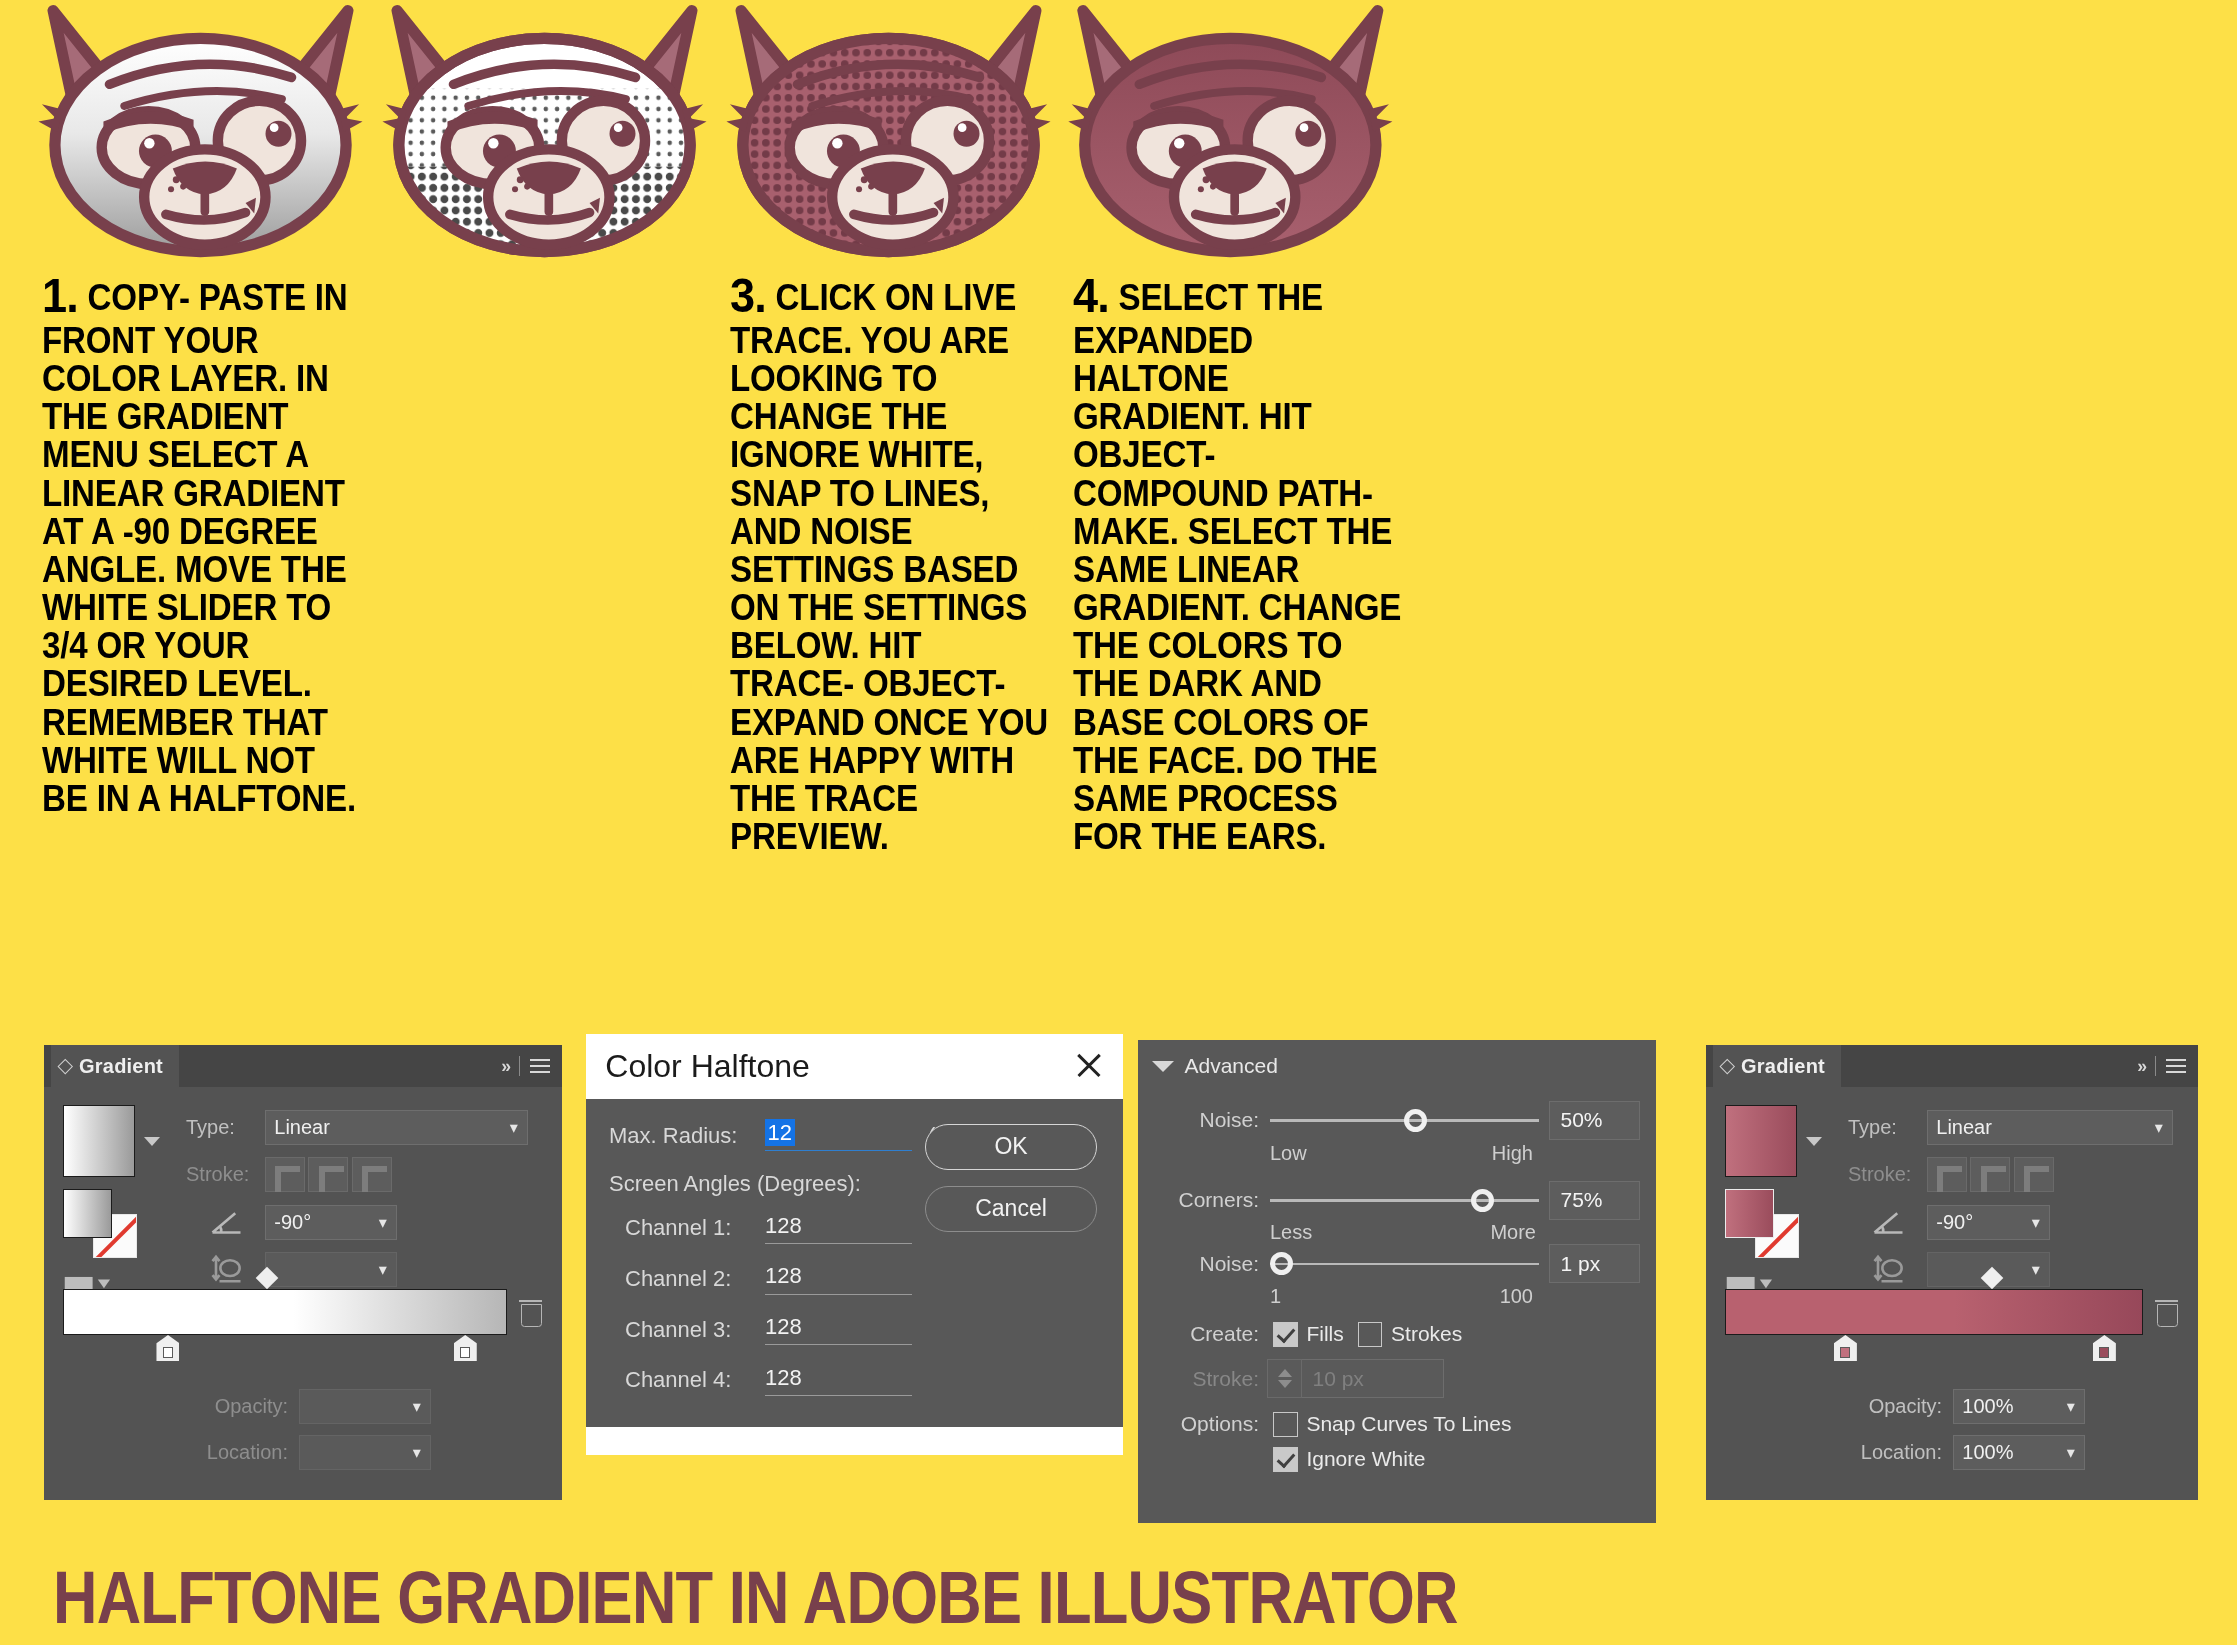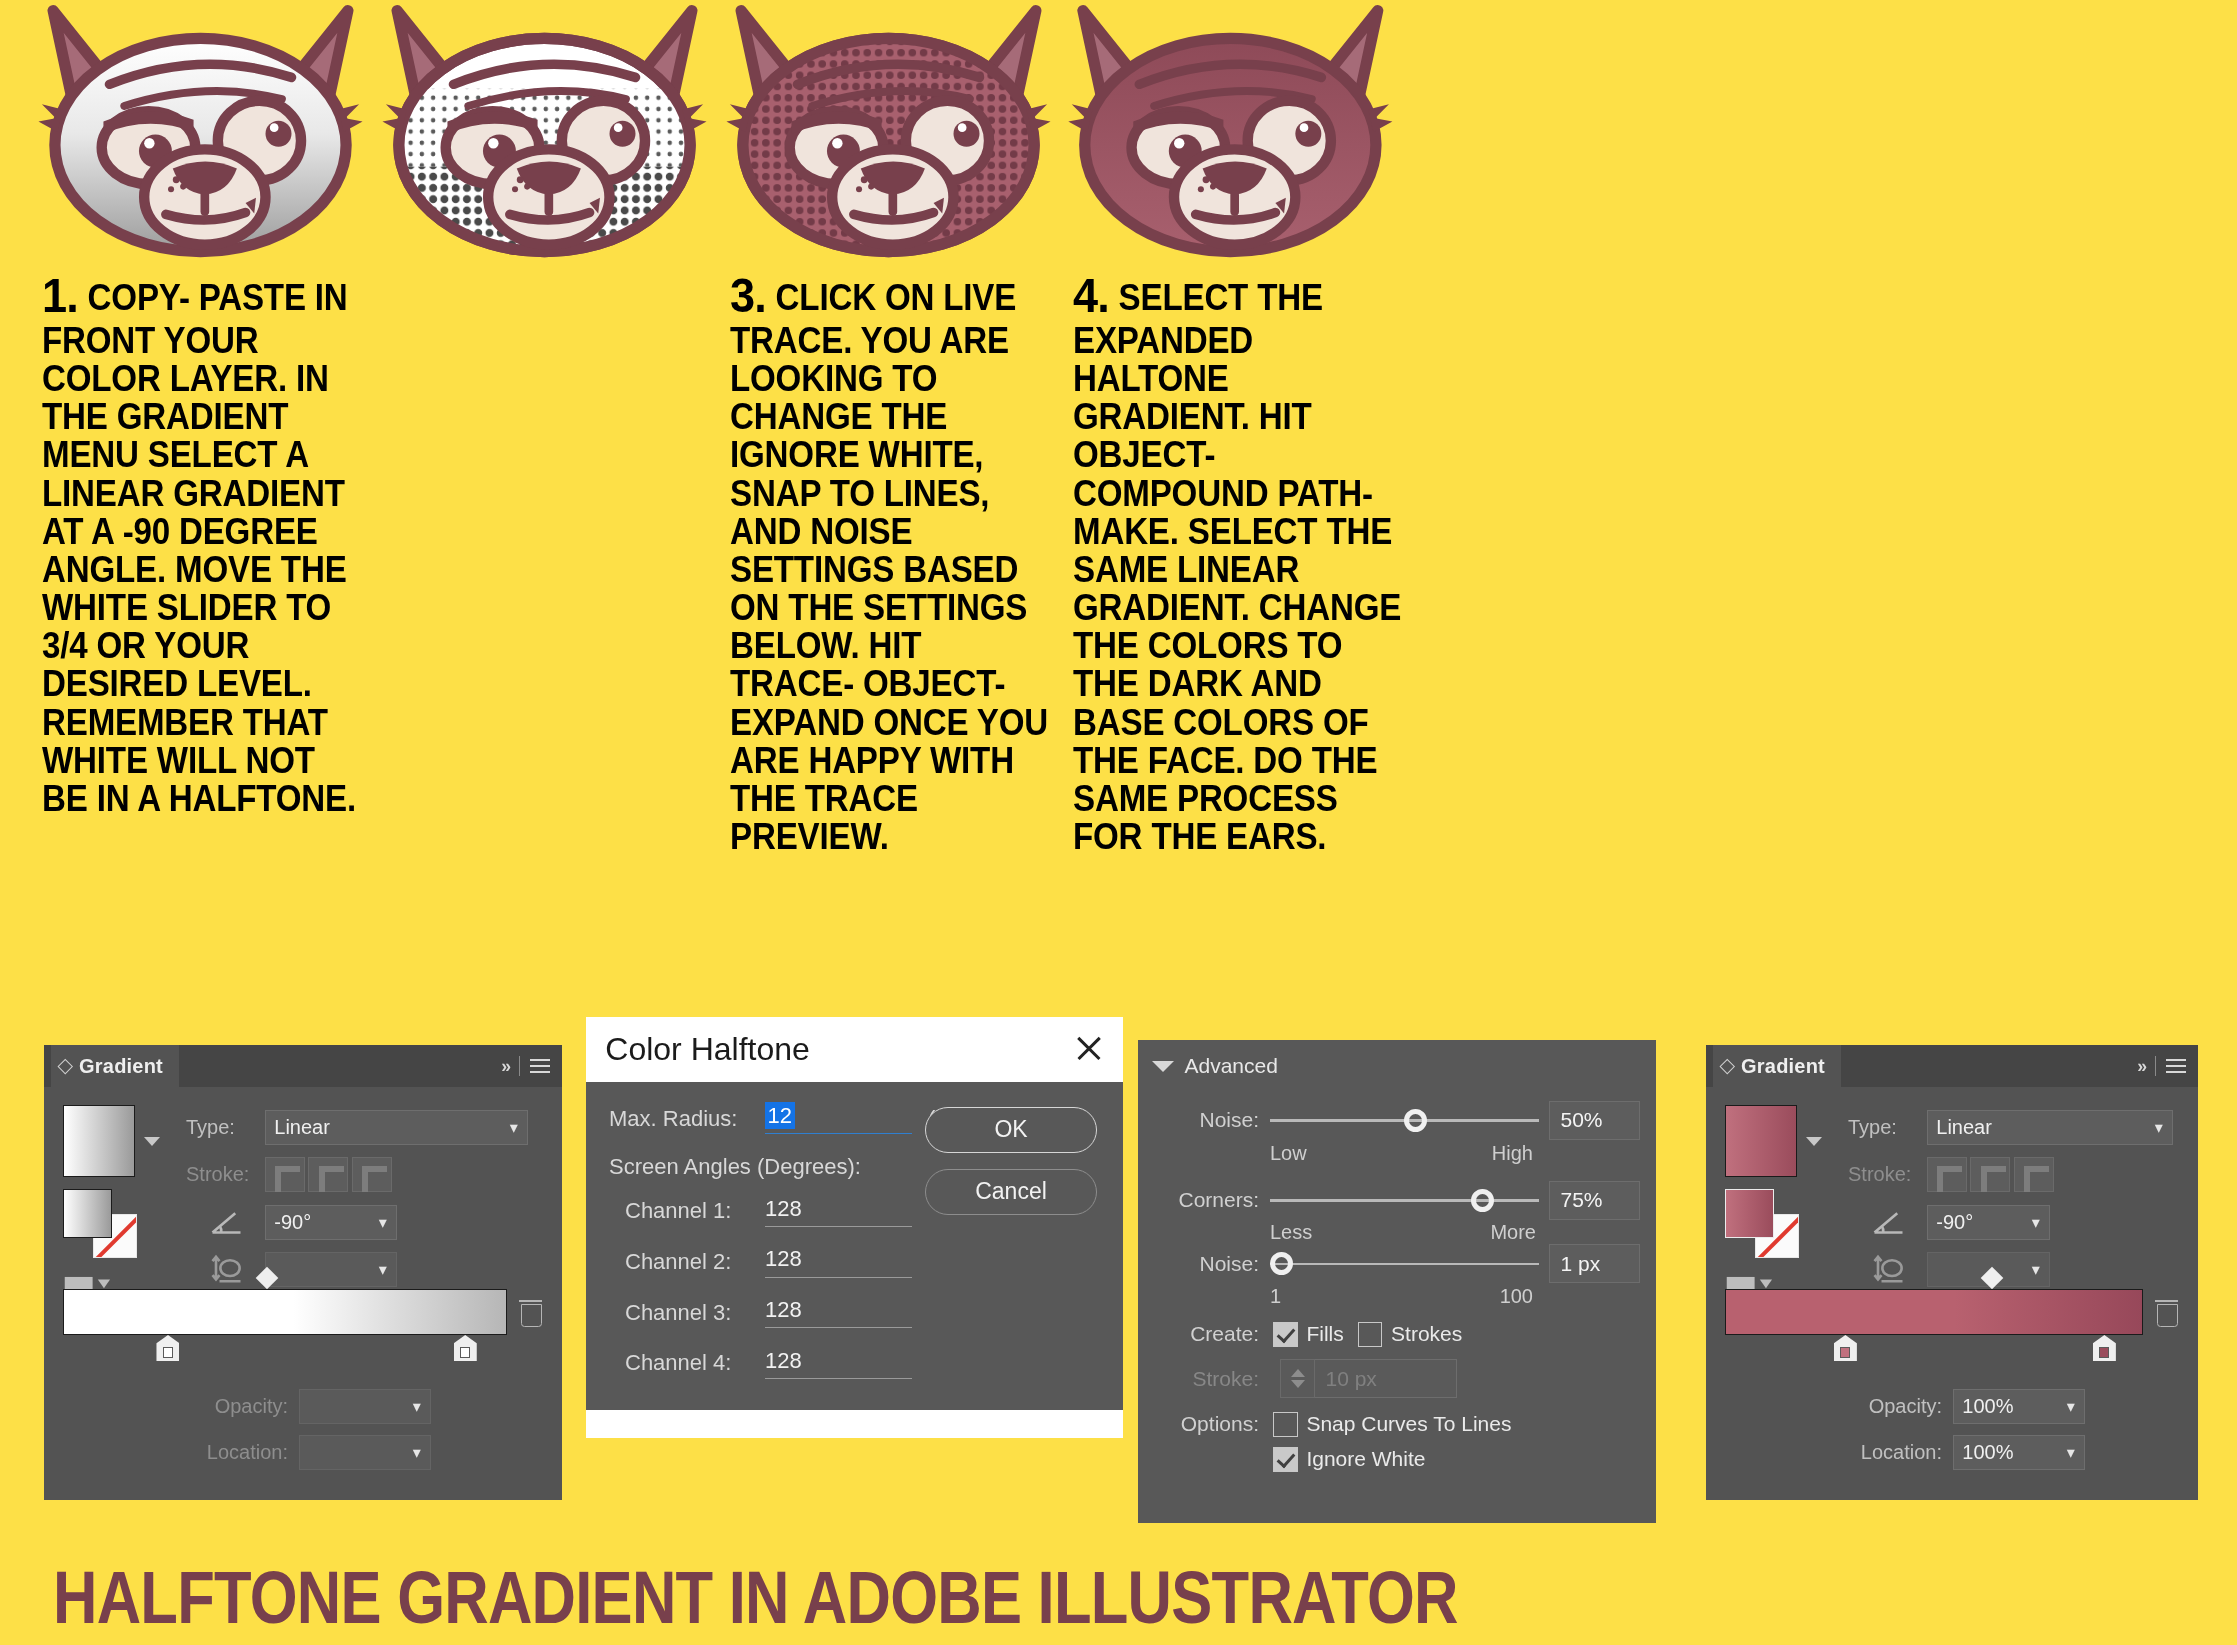--- a/index.html
+++ b/index.html
@@ -539,21 +539,21 @@
         <div class="field-row">
           <span class="flabel dim" style="width:104px; text-align:right">Location:</span>
           <div class="fselect disabled" style="width:132px">
             <span></span>
             <span class="chev">▾</span>
           </div>
         </div>
       </div>
     </div>
 
-    <div class="dlg" style="left:586px; top:9px; width:537px; height:421px;">
+    <div class="dlg" style="left:586px; top:26px; width:537px; height:421px;">
       <div class="dlg-title">
         <h2>Color Halftone</h2>
         <span class="dlg-close"></span>
       </div>
       <div class="dlg-body" style="height:328px">
         <div class="dlg-row">
           <span class="dlg-lab">Max. Radius:</span>
           <span class="dlg-input sel"><span>12</span></span>
           <span class="dlg-units">(Pixels)</span>
         </div>
@@ -637,21 +637,21 @@
       <div class="adv-row" style="margin-top:14px">
         <span class="adv-lab" style="width:105px">Create:</span>
         <span class="chk on" style="margin-left:14px"></span>
         <span style="color:#eaeaea; font-size:21px; margin-left:8.8px">Fills</span>
         <span class="chk" style="margin-left:14px"></span>
         <span style="color:#eaeaea; font-size:21px; margin-left:8.8px">Strokes</span>
       </div>
 
       <div class="adv-row" style="margin-top:12.3px">
         <span class="adv-lab dim" style="width:105px">Stroke:</span>
-        <div style="display:flex; margin-left:21px;">
+        <div style="display:flex; margin-left:8px;">
           <div class="stepper">
               <i class="up"></i>
               <i class="dn"></i>
             </div>
           <div class="valbox dim" style="width:142px; border-left:none">10 px</div>
         </div>
       </div>
 
       <div class="adv-row" style="margin-top:14px">
         <span class="adv-lab" style="width:105px">Options:</span>

